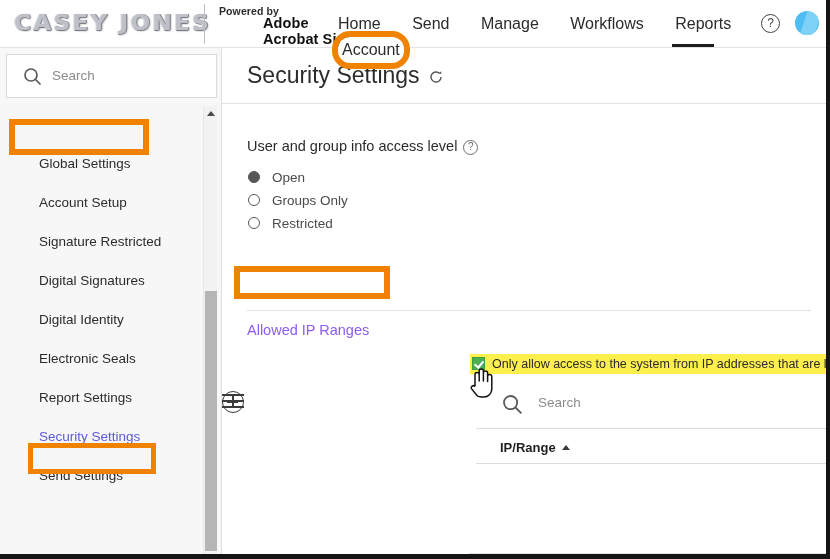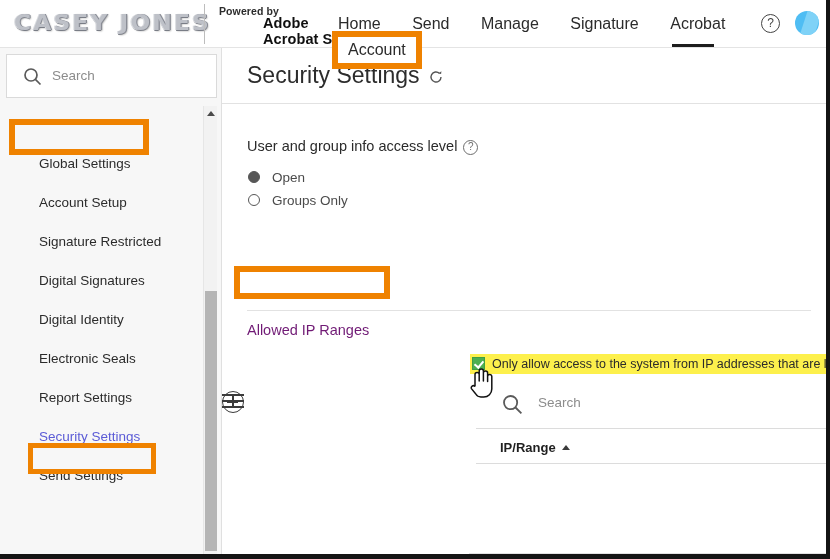--- a/index.html
+++ b/index.html
@@ -88,22 +88,23 @@
     margin-right: 27px;
     line-height: 26px;
     cursor: pointer;
     white-space: nowrap;
   }
   .nav-item.last { margin-right: 0; }
   .nav-item.active-box {
     position: relative;
     background: #ffffff;
     outline: 6px solid #ef8200;
-    padding: 0 10px;
+    padding: 0 4px;
     z-index: 3;
+    border-radius: 12px;
   }
   .nav-underline {
     position: absolute;
     left: 672px; top: 44px;
     width: 42px; height: 3px;
     background: #1d1d1d;
   }
   .help-icon {
     position: absolute;
     left: 761px; top: 14px;
@@ -317,21 +318,21 @@
   .rule-2 {
     position: absolute;
     left: 25px; top: 262px;
     width: 564px; height: 1px;
     background: #e2e2e2;
   }
   .ip-label {
     position: absolute;
     left: 25px; top: 274px;
     font-size: 14.5px;
-    color: #701a75;
+    color: #8b5cf6;
     background: #ffffff;
     z-index: 3;
   }
   .ip-label-box {
     position: absolute;
     left: 234px; top: 266px;
     width: 156px; height: 33px;
     border: 6px solid #ef8200;
     box-sizing: border-box;
     z-index: 4;
@@ -472,22 +473,22 @@
     <div class="powered">Powered by</div>
     <div class="brand">
       <div>Adobe</div>
       <div>Acrobat Sign</div>
     </div>
 
     <div class="nav">
       <span class="nav-item">Home</span>
       <span class="nav-item">Send</span>
       <span class="nav-item">Manage</span>
-      <span class="nav-item">Signature</span>
-      <span class="nav-item">Acrobat</span>
+      <span class="nav-item">Workflows</span>
+      <span class="nav-item">Reports</span>
       <span class="nav-item last active-box">Account</span>
     </div>
     <div class="nav-underline"></div>
 
     <div class="help-icon">?</div>
     <div class="avatar"></div>
   </div>
 
   <div class="sidebar">
 
@@ -538,20 +539,23 @@
       <span>User and group info access level</span><span class="qmark">?</span>
     </div>
 
     <div class="radio-group">
       <div class="radio-row">
         <span class="radio-dot on"></span><span>Open</span>
       </div>
       <div class="radio-row">
         <span class="radio-dot"></span><span>Groups Only</span>
       </div>
+      <div class="radio-row">
+        <span class="radio-dot"></span><span>Restricted</span>
+      </div>
     </div>
 
     <div class="rule-2"></div>
     <div class="ip-label">Allowed IP Ranges</div>
 
     <div class="check-row">
       <span class="checkbox"></span><span class="check-label">Only allow access to the system from IP addresses that are listed below</span>
     </div>
 
     <span class="cursor-hand">

